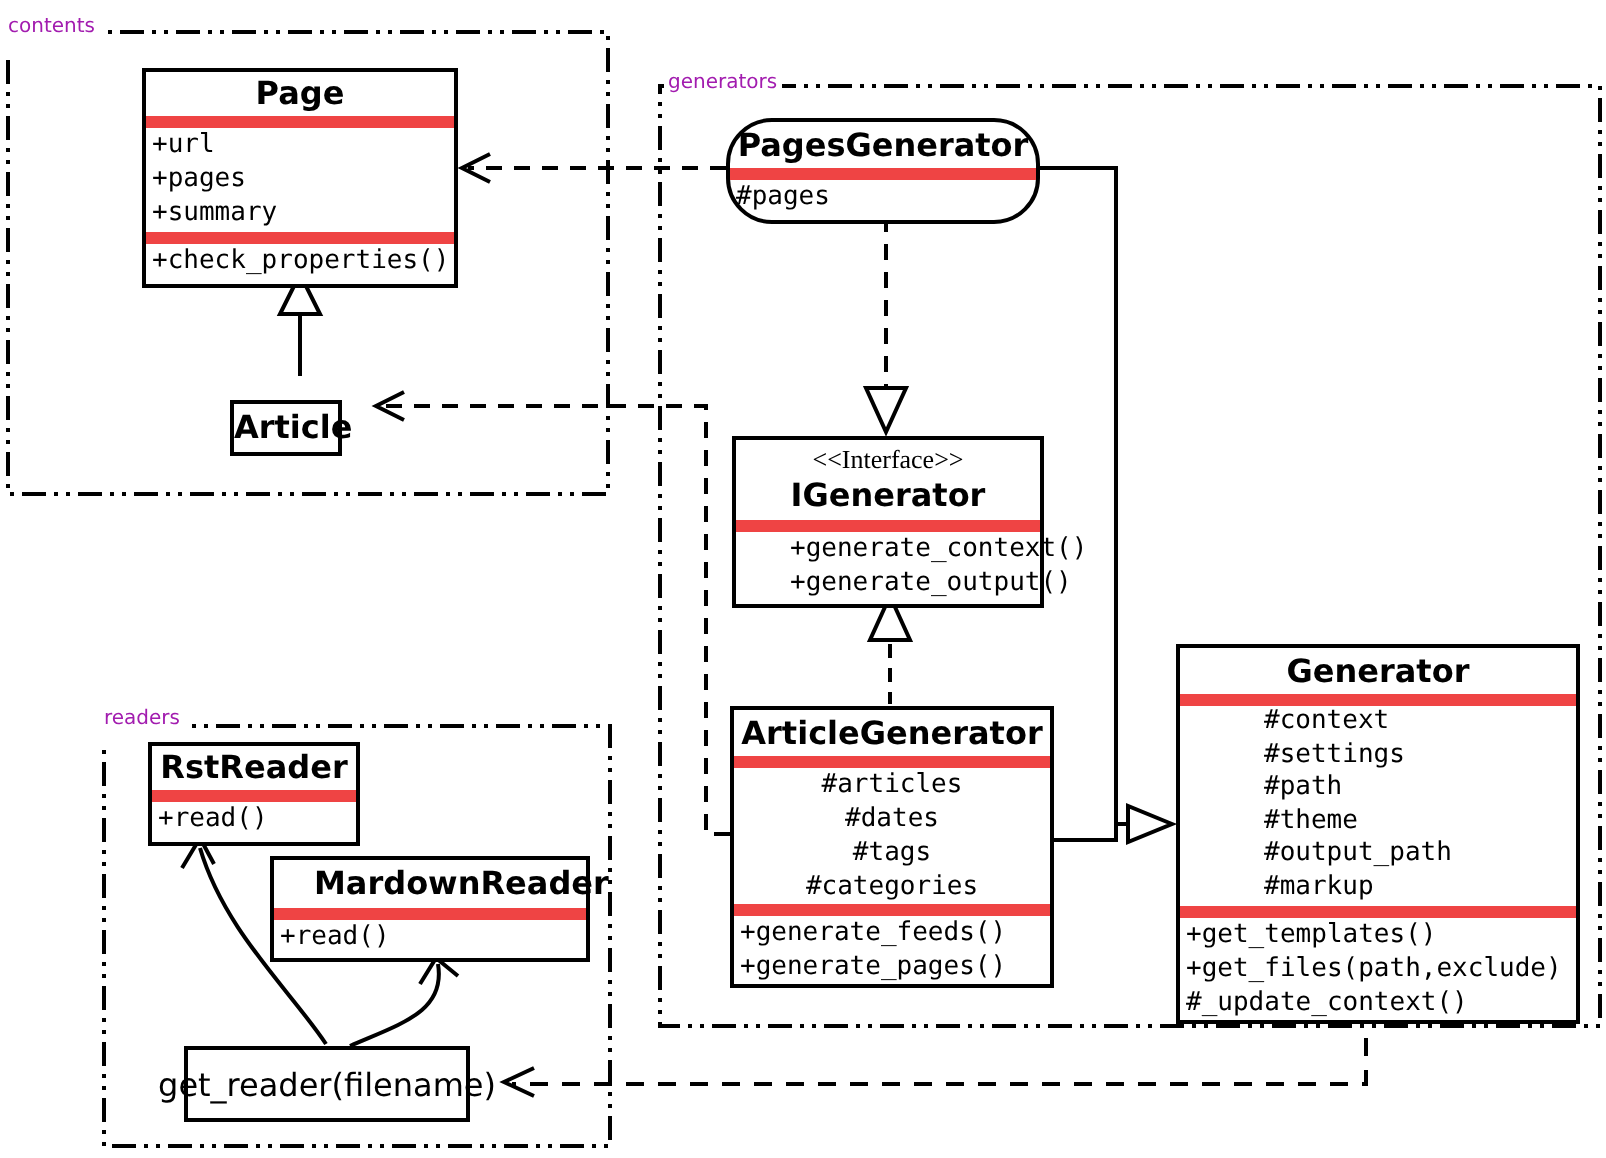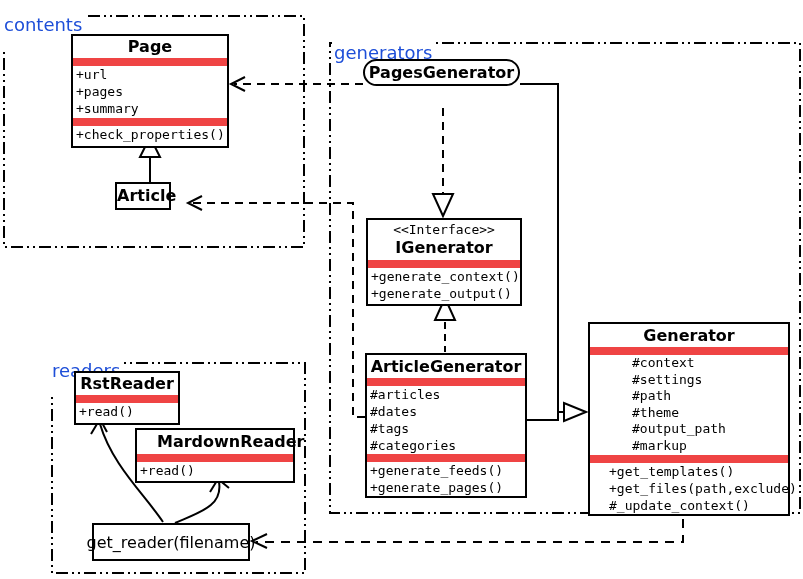--- a/index.html
+++ b/index.html
@@ -2,36 +2,36 @@
 <html><head>
 <meta charset="utf-8">
 <style>
   html,body { margin:0; padding:0; background:#ffffff; }
   #stage {
     position:relative; width:803px; height:579px; background:#ffffff;
     font-family:"DejaVu Sans", sans-serif; color:#000; overflow:hidden;
   }
   #wires { position:absolute; left:0; top:0; width:803px; height:579px; }
   .pkg-label {
-    position:absolute; font-size:18px; line-height:15px; color:#1d4ed8;
-    background:#fff; padding:16px 2px; white-space:nowrap;
+    position:absolute; font-size:10px; line-height:15px; color:#a21caf;
+    background:#fff; padding:5px 2px; white-space:nowrap;
   }
   .cls {
     position:absolute; background:#ffffff; border:2px solid #000;
     box-sizing:border-box;
   }
   .cls .title {
     font-weight:bold; font-size:16px; text-align:center;
     white-space:nowrap; overflow:visible;
   }
   .cls .stereo {
     font-family:"DejaVu Sans Mono", monospace; font-size:13px;
     text-align:center; white-space:nowrap;
   }
-  .cls .sec { border-top:8px solid #ef4444; }
+  .cls .sec { border-top:6px solid #ef4444; }
   .cls .m {
     font-family:"DejaVu Sans Mono", monospace; font-size:13px;
     line-height:17px; padding:0 3px; white-space:nowrap;
   }
   .plainbox {
     position:absolute; background:#fff; border:2px solid #000;
     box-sizing:border-box; display:flex; align-items:center; justify-content:center;
     font-size:16px; white-space:nowrap;
   }
 </style>
@@ -102,42 +102,45 @@
     <div class="sec" style="height:52px;">
       <div class="m">+url</div>
       <div class="m">+pages</div>
       <div class="m">+summary</div>
     </div>
     <div class="sec" style="height:20px;">
       <div class="m">+check_properties()</div>
     </div>
   </div>
 
-  <div class="cls" style="left:115px; top:182px; width:56px; height:28px;">
+  <div class="cls" style="left:115px; top:200px; width:56px; height:28px;">
     <div class="title" style="line-height:24px;">Article</div>
   </div>
 
   <div class="cls" style="left:363px; top:59px; width:157px;border-radius:23px;">
     <div class="title" style="line-height:23px;">PagesGenerator</div>
+    <div class="sec" style="height:20px;">
+      <div class="m">#pages</div>
+    </div>
   </div>
 
   <div class="cls" style="left:366px; top:218px; width:156px;">
     <div style="padding:2px 0;">
-      <div class="stereo" style="line-height:15px;">&lt;&lt;Interface&gt;&gt;</div>
+      <div class="stereo" style="line-height:15px;font-family:Liberation Serif, serif;">&lt;&lt;Interface&gt;&gt;</div>
       <div class="title" style="line-height:21px;">IGenerator</div>
     </div>
-    <div class="sec" style="height:36px;">
+    <div class="sec" style="height:36px;padding-left:24px;">
       <div class="m">+generate_context()</div>
       <div class="m">+generate_output()</div>
     </div>
   </div>
 
   <div class="cls" style="left:365px; top:353px; width:162px;">
     <div class="title" style="line-height:23px;">ArticleGenerator</div>
-    <div class="sec" style="height:68px;">
+    <div class="sec" style="height:68px;text-align:center;">
       <div class="m">#articles</div>
       <div class="m">#dates</div>
       <div class="m">#tags</div>
       <div class="m">#categories</div>
     </div>
     <div class="sec" style="height:34px;">
       <div class="m">+generate_feeds()</div>
       <div class="m">+generate_pages()</div>
     </div>
   </div>
@@ -145,36 +148,36 @@
   <div class="cls" style="left:588px; top:322px; width:202px;">
     <div class="title" style="line-height:23px;">Generator</div>
     <div class="sec" style="height:100px;padding-left:39px;">
       <div class="m" style="line-height:16.5px;">#context</div>
       <div class="m" style="line-height:16.5px;">#settings</div>
       <div class="m" style="line-height:16.5px;">#path</div>
       <div class="m" style="line-height:16.5px;">#theme</div>
       <div class="m" style="line-height:16.5px;">#output_path</div>
       <div class="m" style="line-height:16.5px;">#markup</div>
     </div>
-    <div class="sec" style="height:51px;padding-left:16px;">
+    <div class="sec" style="height:51px;">
       <div class="m">+get_templates()</div>
       <div class="m">+get_files(path,exclude)</div>
       <div class="m">#_update_context()</div>
     </div>
   </div>
 
   <div class="cls" style="left:74px; top:371px; width:106px;">
     <div class="title" style="line-height:22px;">RstReader</div>
     <div class="sec" style="height:20px;">
       <div class="m">+read()</div>
     </div>
   </div>
 
   <div class="cls" style="left:135px; top:428px; width:160px;">
     <div class="title" style="line-height:24px;padding-left:20px;">MardownReader</div>
     <div class="sec" style="height:19px;">
       <div class="m">+read()</div>
     </div>
   </div>
 
-  <div class="plainbox" style="left:92px; top:523px; width:158px; height:38px;">get_reader(filename)</div>
+  <div class="plainbox" style="left:92px; top:523px; width:143px; height:38px;">get_reader(filename)</div>
 
 </div>
 
 </body></html>

